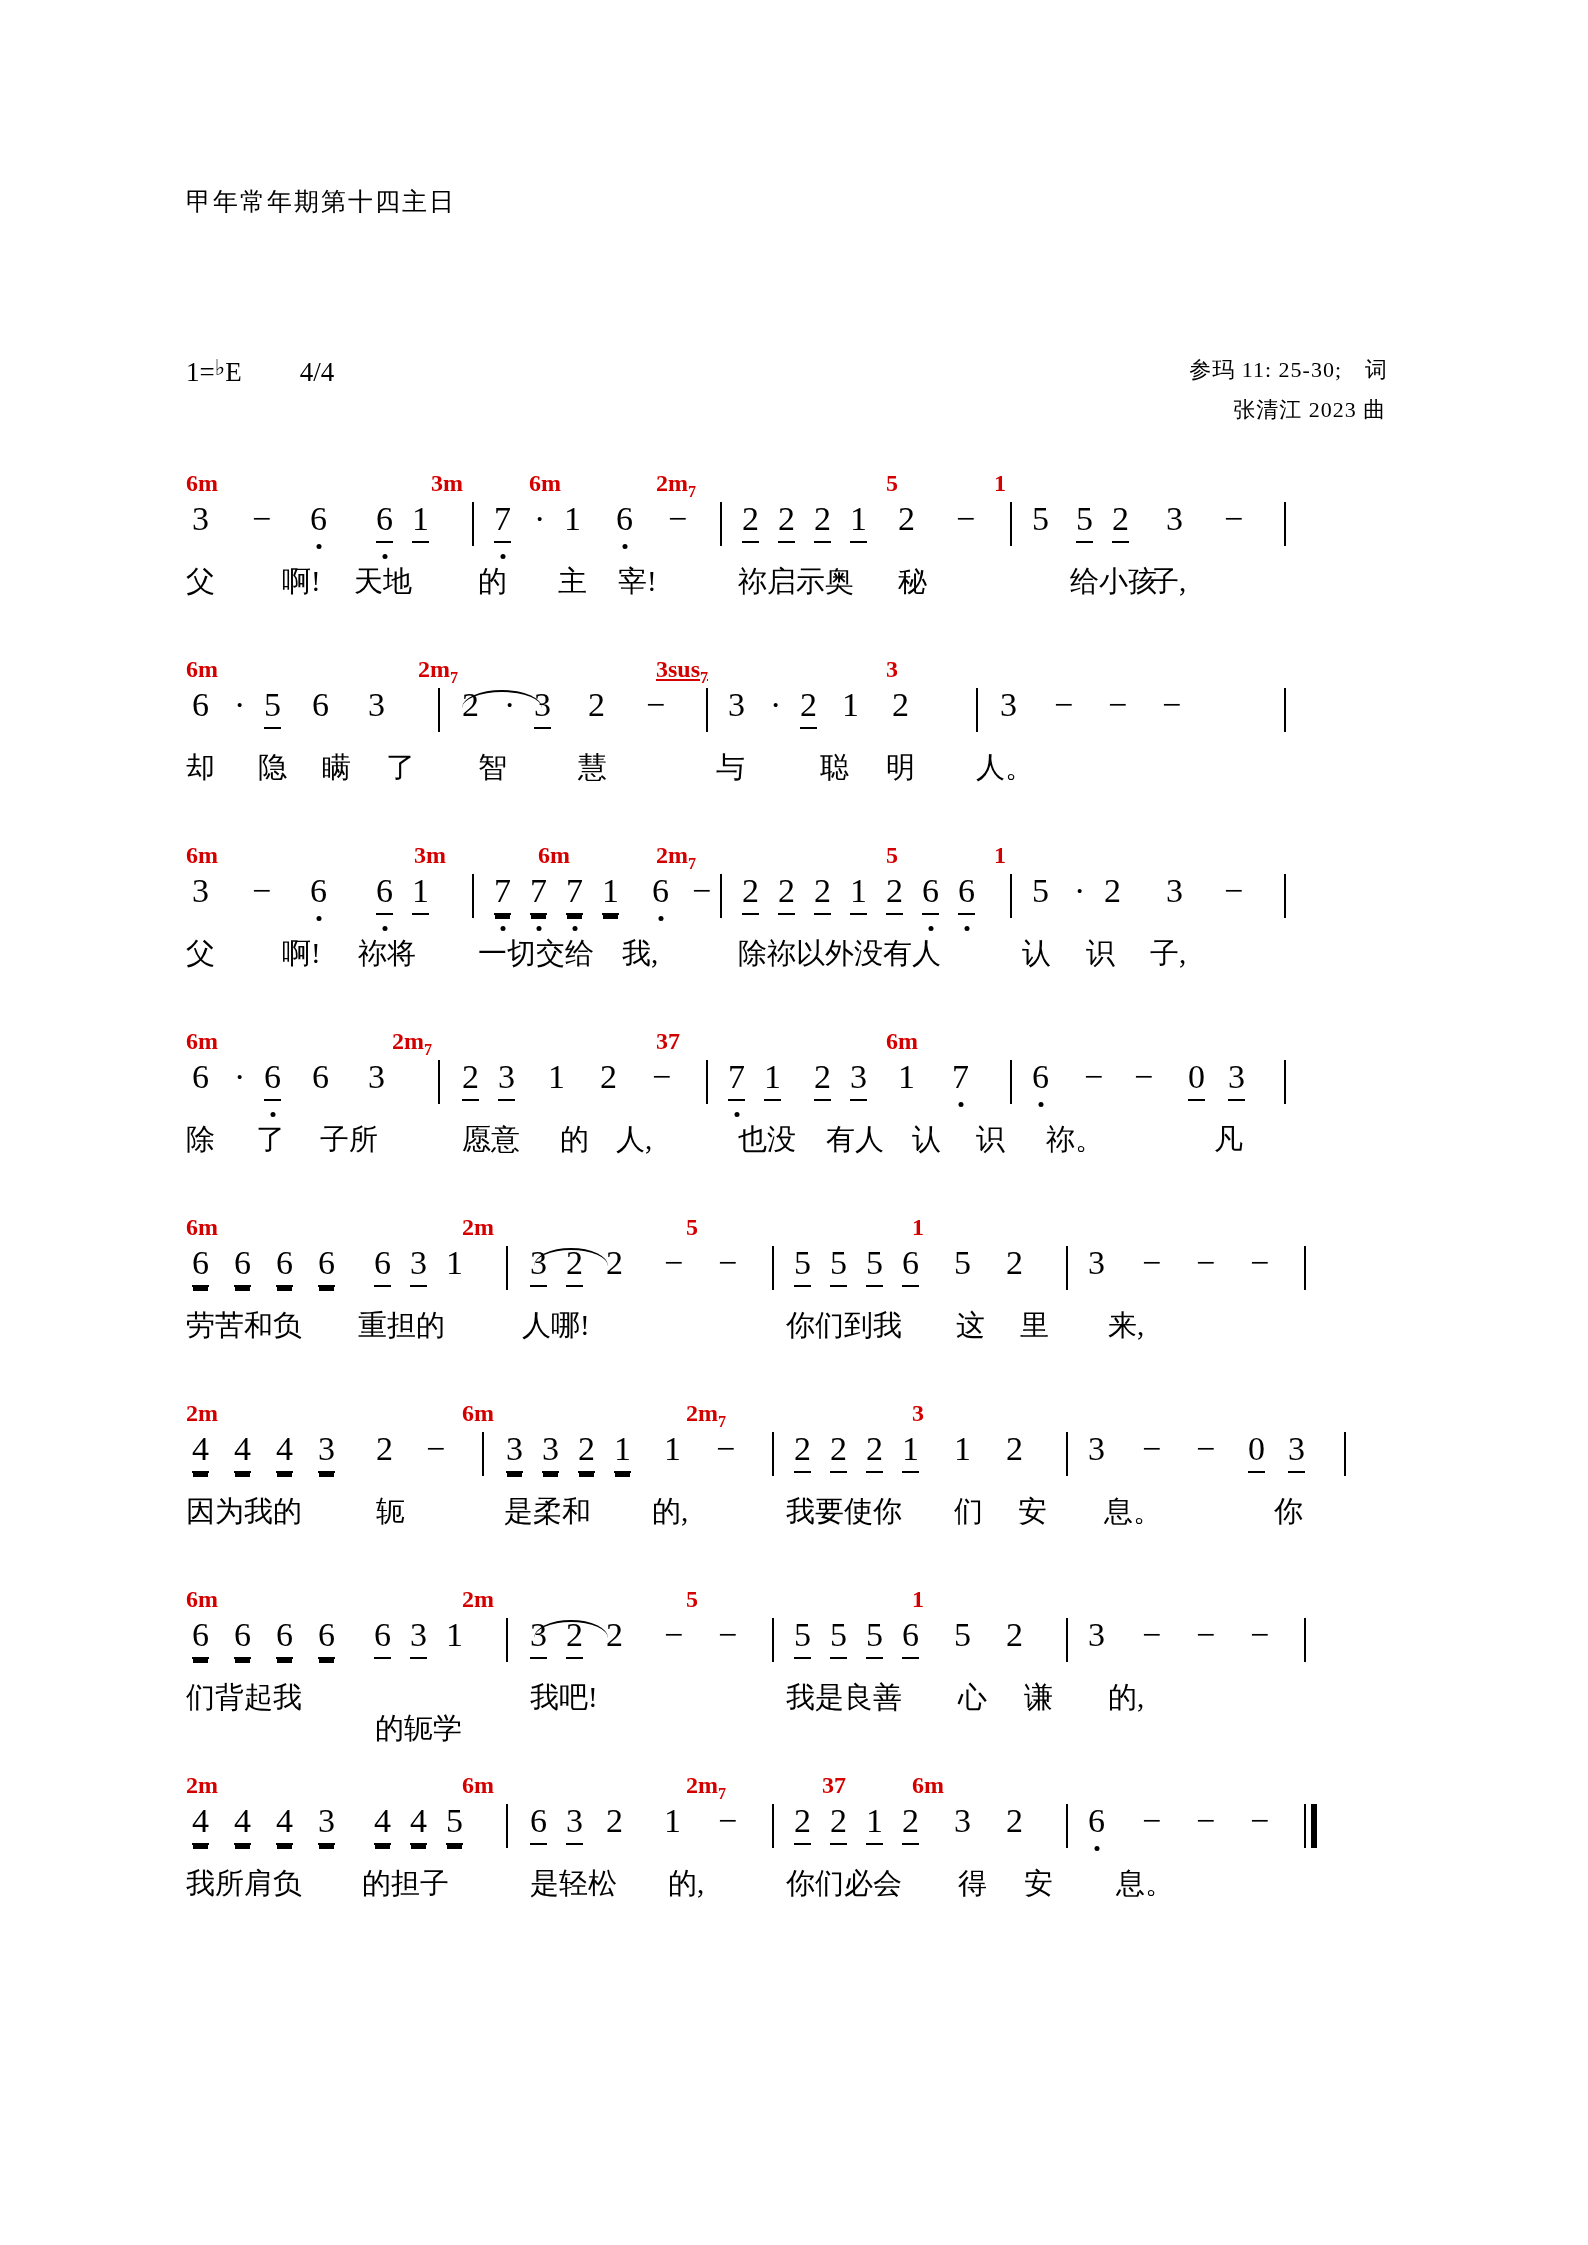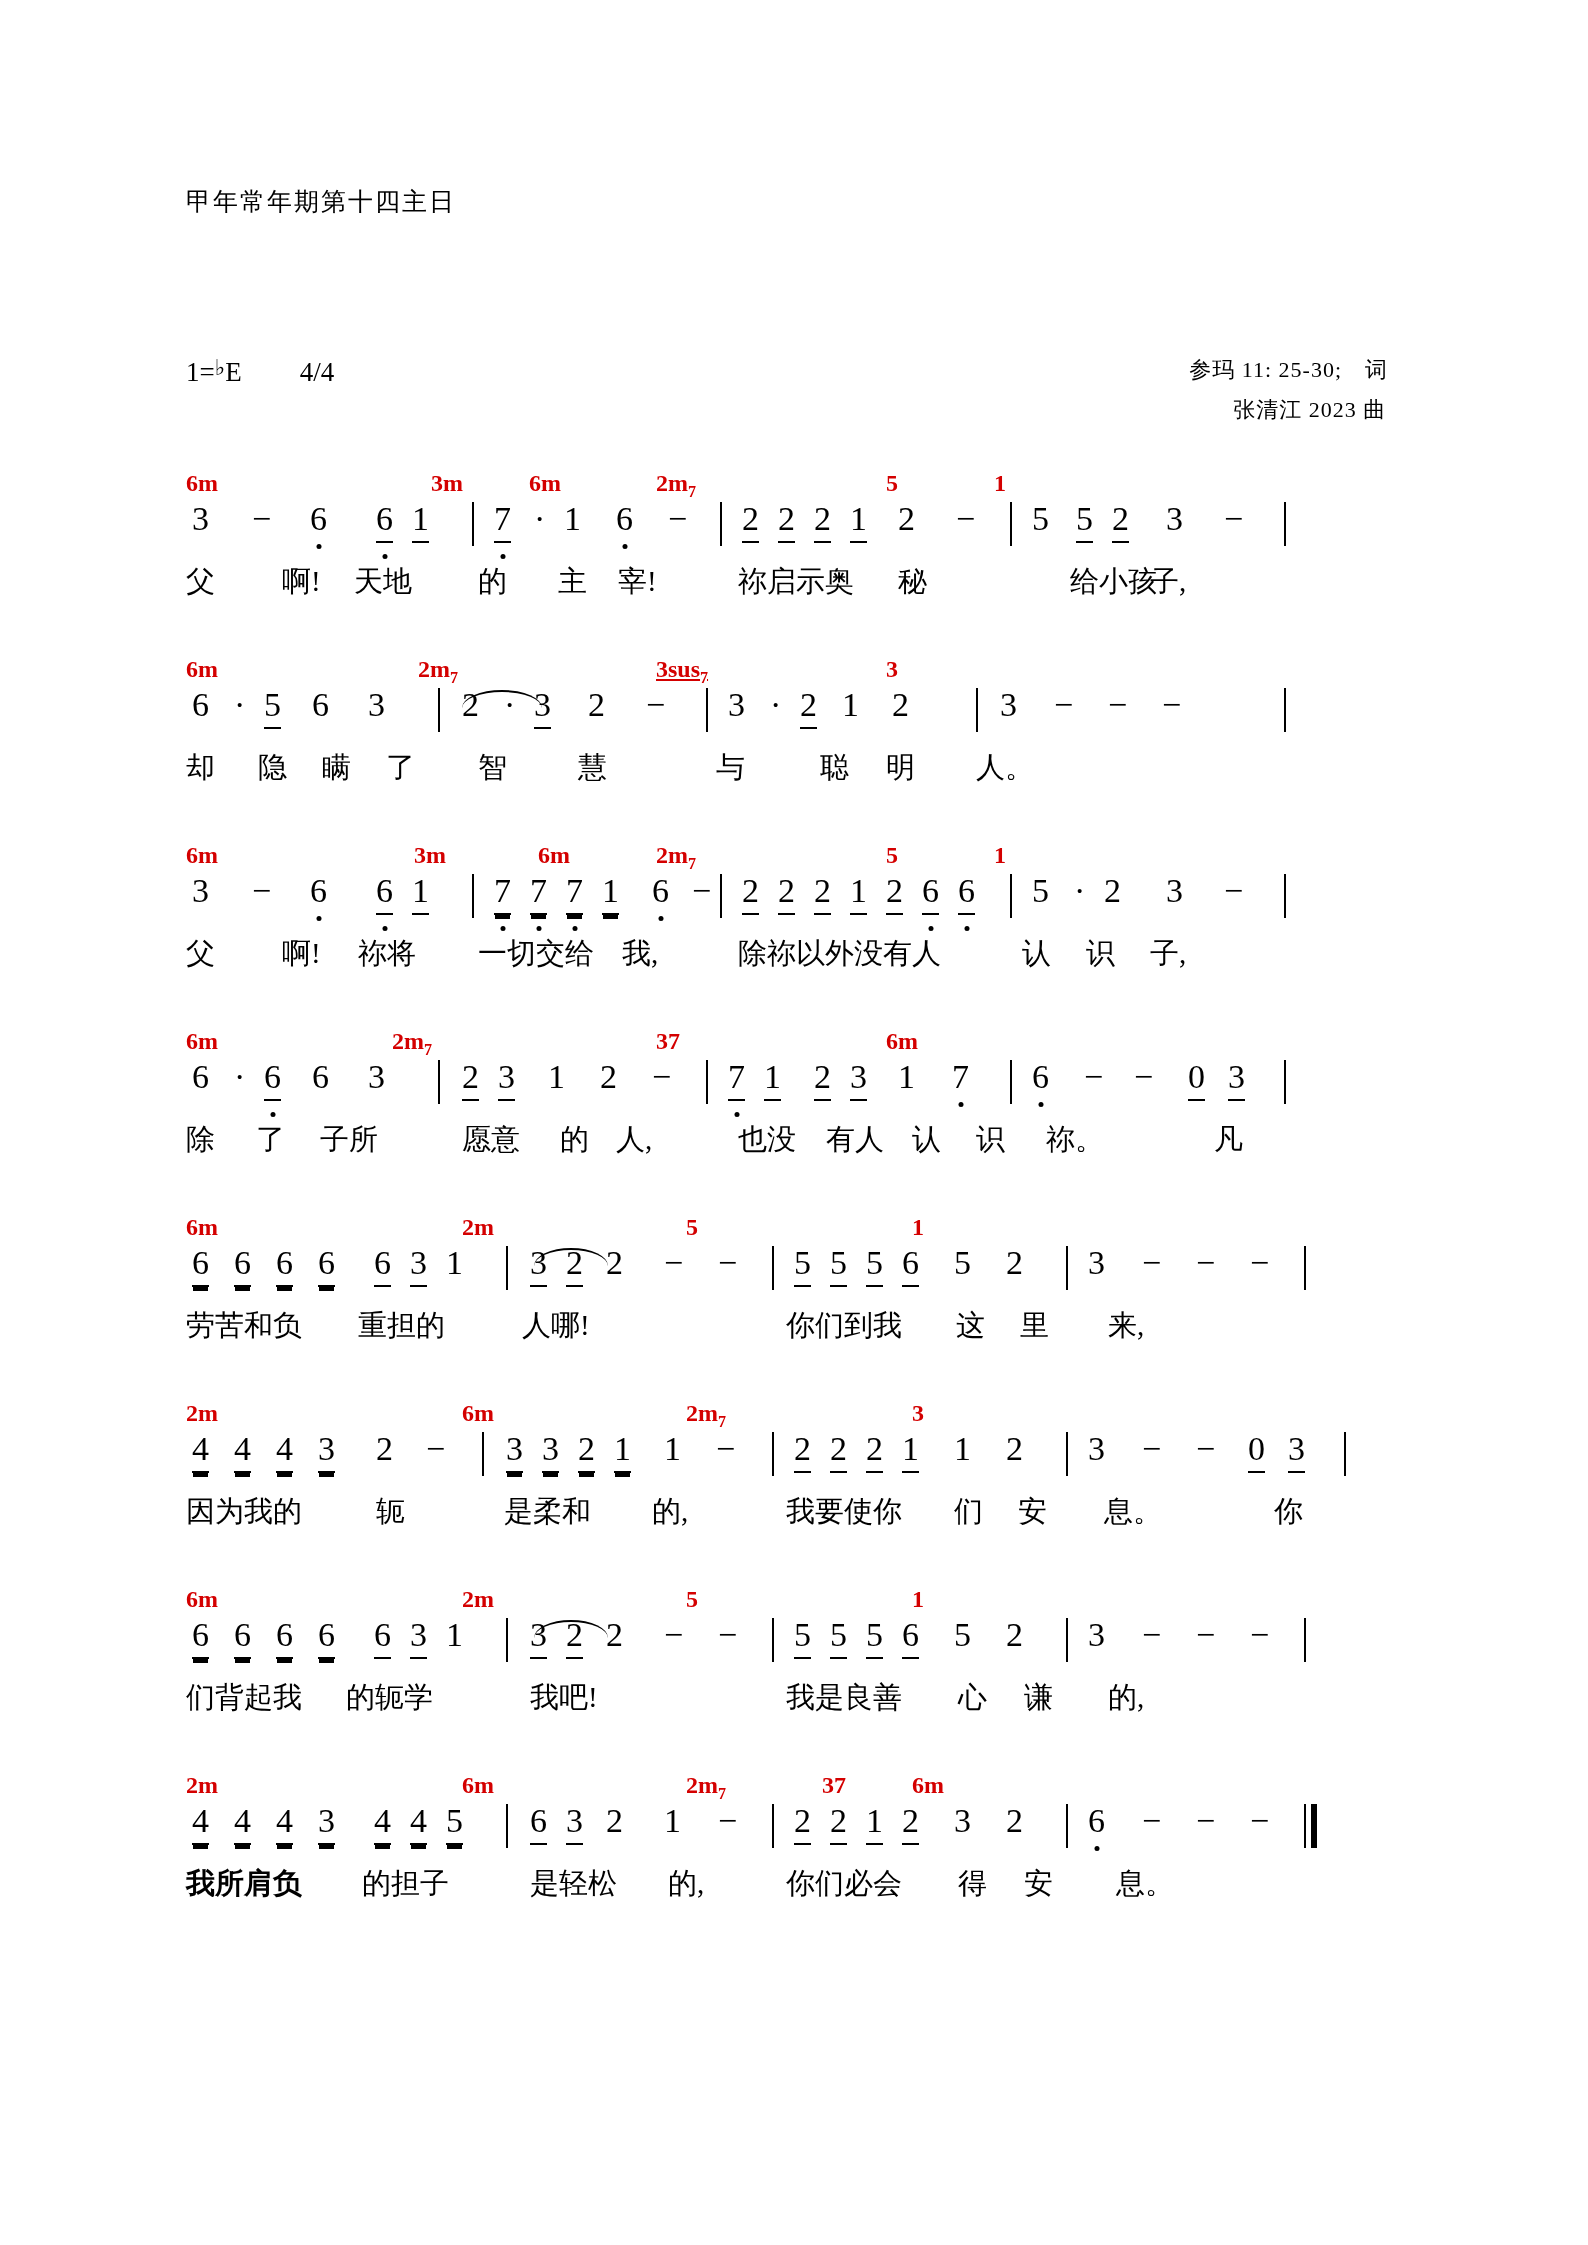--- a/index.html
+++ b/index.html
@@ -497,21 +497,21 @@
           <span class="bar" style="left: 880px;"></span>
           <span class="tok" style="left: 902px;">3</span>
           <span class="tok" style="left: 956px;">−</span>
           <span class="tok" style="left: 1010px;">−</span>
           <span class="tok" style="left: 1064px;">−</span>
           <span class="bar" style="left: 1118px;"></span>
           <span class="slur" style="left: 348px; top: 4px; width: 74px;"></span>
         </div>
         <div class="lyricrow">
           <span class="tok" style="left: 0px;">们背起我</span>
-          <span class="tok" style="left: 160px;">的轭学</span>
+          <span class="tok" style="left: 189px; margin-top: 31px;">的轭学</span>
           <span class="tok" style="left: 344px;">我吧!</span>
           <span class="tok" style="left: 600px;">我是良善</span>
           <span class="tok" style="left: 772px;">心</span>
           <span class="tok" style="left: 838px;">谦</span>
           <span class="tok" style="left: 922px;">的,</span>
         </div>
       </div>
       <div class="system">
         <div class="chordrow">
           <span class="chord" style="left: 0px;">2m</span>
@@ -545,21 +545,21 @@
           <span class="tok dotlow" style="left: 902px;">6</span>
           <span class="tok" style="left: 956px;">−</span>
           <span class="tok" style="left: 1010px;">−</span>
           <span class="tok" style="left: 1064px;">−</span>
           <span class="endbar" style="left: 1118px;">
             <span class="thin"></span>
             <span class="thick"></span>
           </span>
         </div>
         <div class="lyricrow">
-          <span class="tok" style="left: 0px; font-weight: bold;">我所肩负</span>
+          <span class="tok" style="left: 0px;">我所肩负</span>
           <span class="tok" style="left: 176px;">的担子</span>
           <span class="tok" style="left: 344px;">是轻松</span>
           <span class="tok" style="left: 482px;">的,</span>
           <span class="tok" style="left: 600px;">你们必会</span>
           <span class="tok" style="left: 772px;">得</span>
           <span class="tok" style="left: 838px;">安</span>
           <span class="tok" style="left: 930px;">息。</span>
         </div>
       </div>
     </div>

